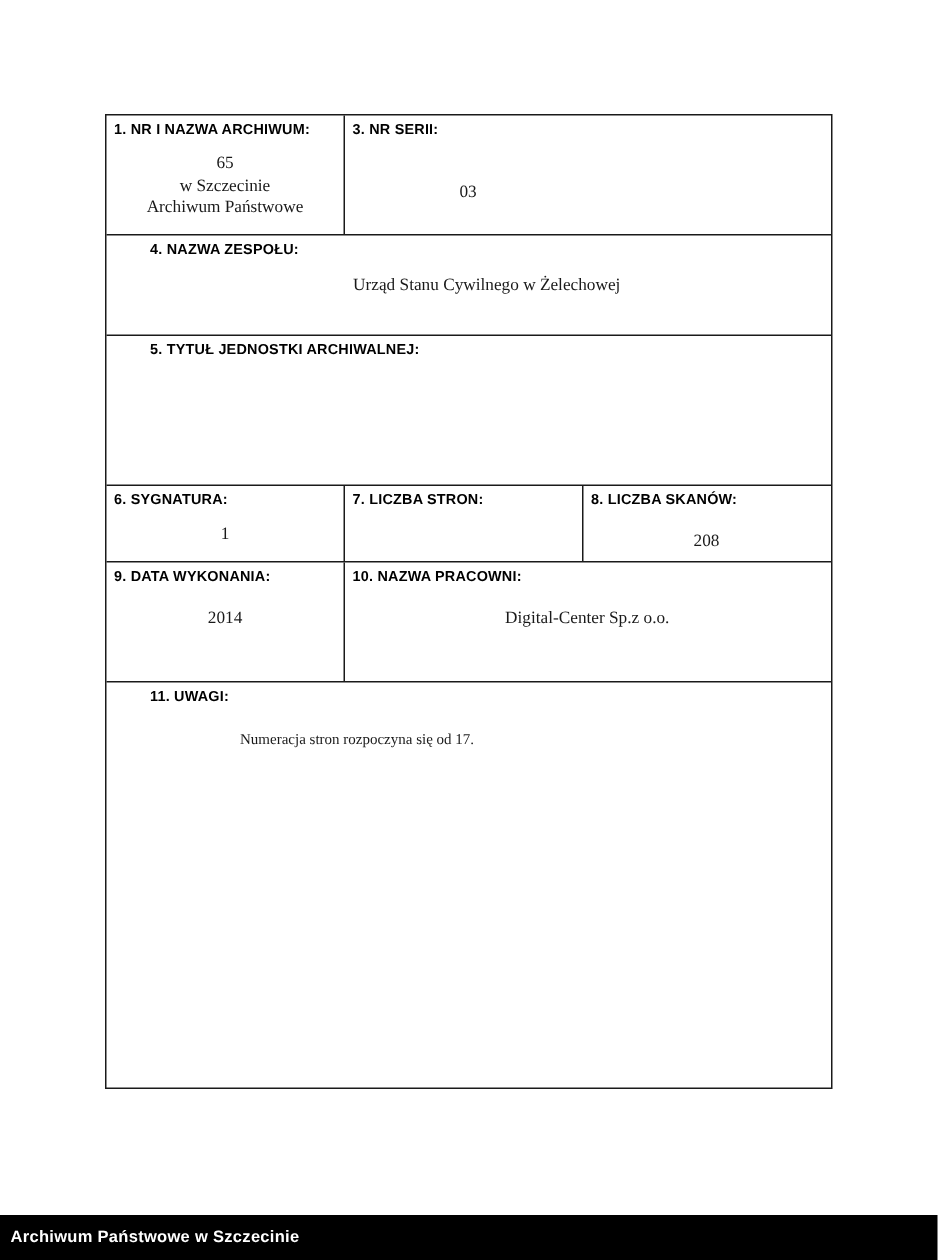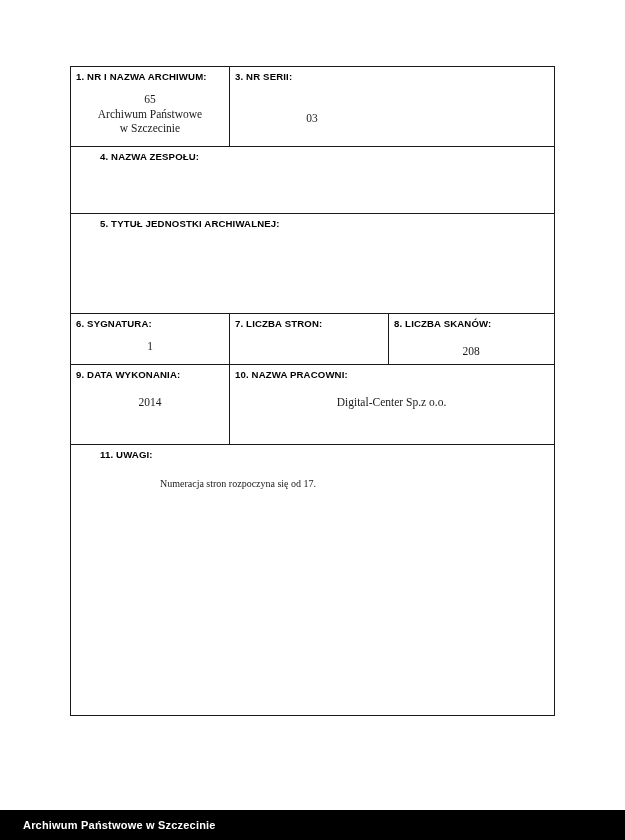--- a/index.html
+++ b/index.html
@@ -12,21 +12,21 @@
     height: 840px;
     position: relative;
     overflow: hidden;
     font-family: "Liberation Sans", sans-serif;
   }
 
   
   .card {
     position: absolute;
     left: 70px;
-    top: 66px;
+    top: 76px;
     width: 485px;
     height: 650px;
     border: 1.6px solid #1a1a1a;
     box-sizing: border-box;
     background: #ffffff;
   }
 
   .row {
     display: flex;
     box-sizing: border-box;
@@ -103,46 +103,47 @@
     background: #000000;
     display: flex;
     align-items: center;
   }
   .footer-text {
     color: #ffffff;
     font-family: "Liberation Sans", sans-serif;
     font-weight: bold;
     font-size: 11px;
     letter-spacing: 0.2px;
-    padding-left: 23px;
+    padding-left: 7px;
   }
 </style>
 </head>
 <body>
 
 <div class="card">
 
   <div class="row r-head">
     <div class="cell c-1">
       <div class="label">1. NR I NAZWA ARCHIWUM:</div>
       <div class="value multiline v-pad-sm">
         <div>65</div>
+        <div>w Szczecinie</div>
         <div>Archiwum Państwowe</div>
-        <div>w Szczecinie</div>
       </div>
     </div>
     <div class="cell c-3 lastcol">
       <div class="label">3. NR SERII:</div>
       <div class="value v-pad-lg">03</div>
     </div>
   </div>
 
   <div class="row r-four">
     <div class="cell c-wide lastcol">
       <div class="label">4. NAZWA ZESPOŁU:</div>
+      <div class="value v-pad-xl">Urząd Stanu Cywilnego w Żelechowej</div>
     </div>
   </div>
 
   <div class="row r-five">
     <div class="cell c-wide lastcol">
       <div class="label">5. TYTUŁ JEDNOSTKI ARCHIWALNEJ:</div>
     </div>
   </div>
 
   <div class="row r-six">

